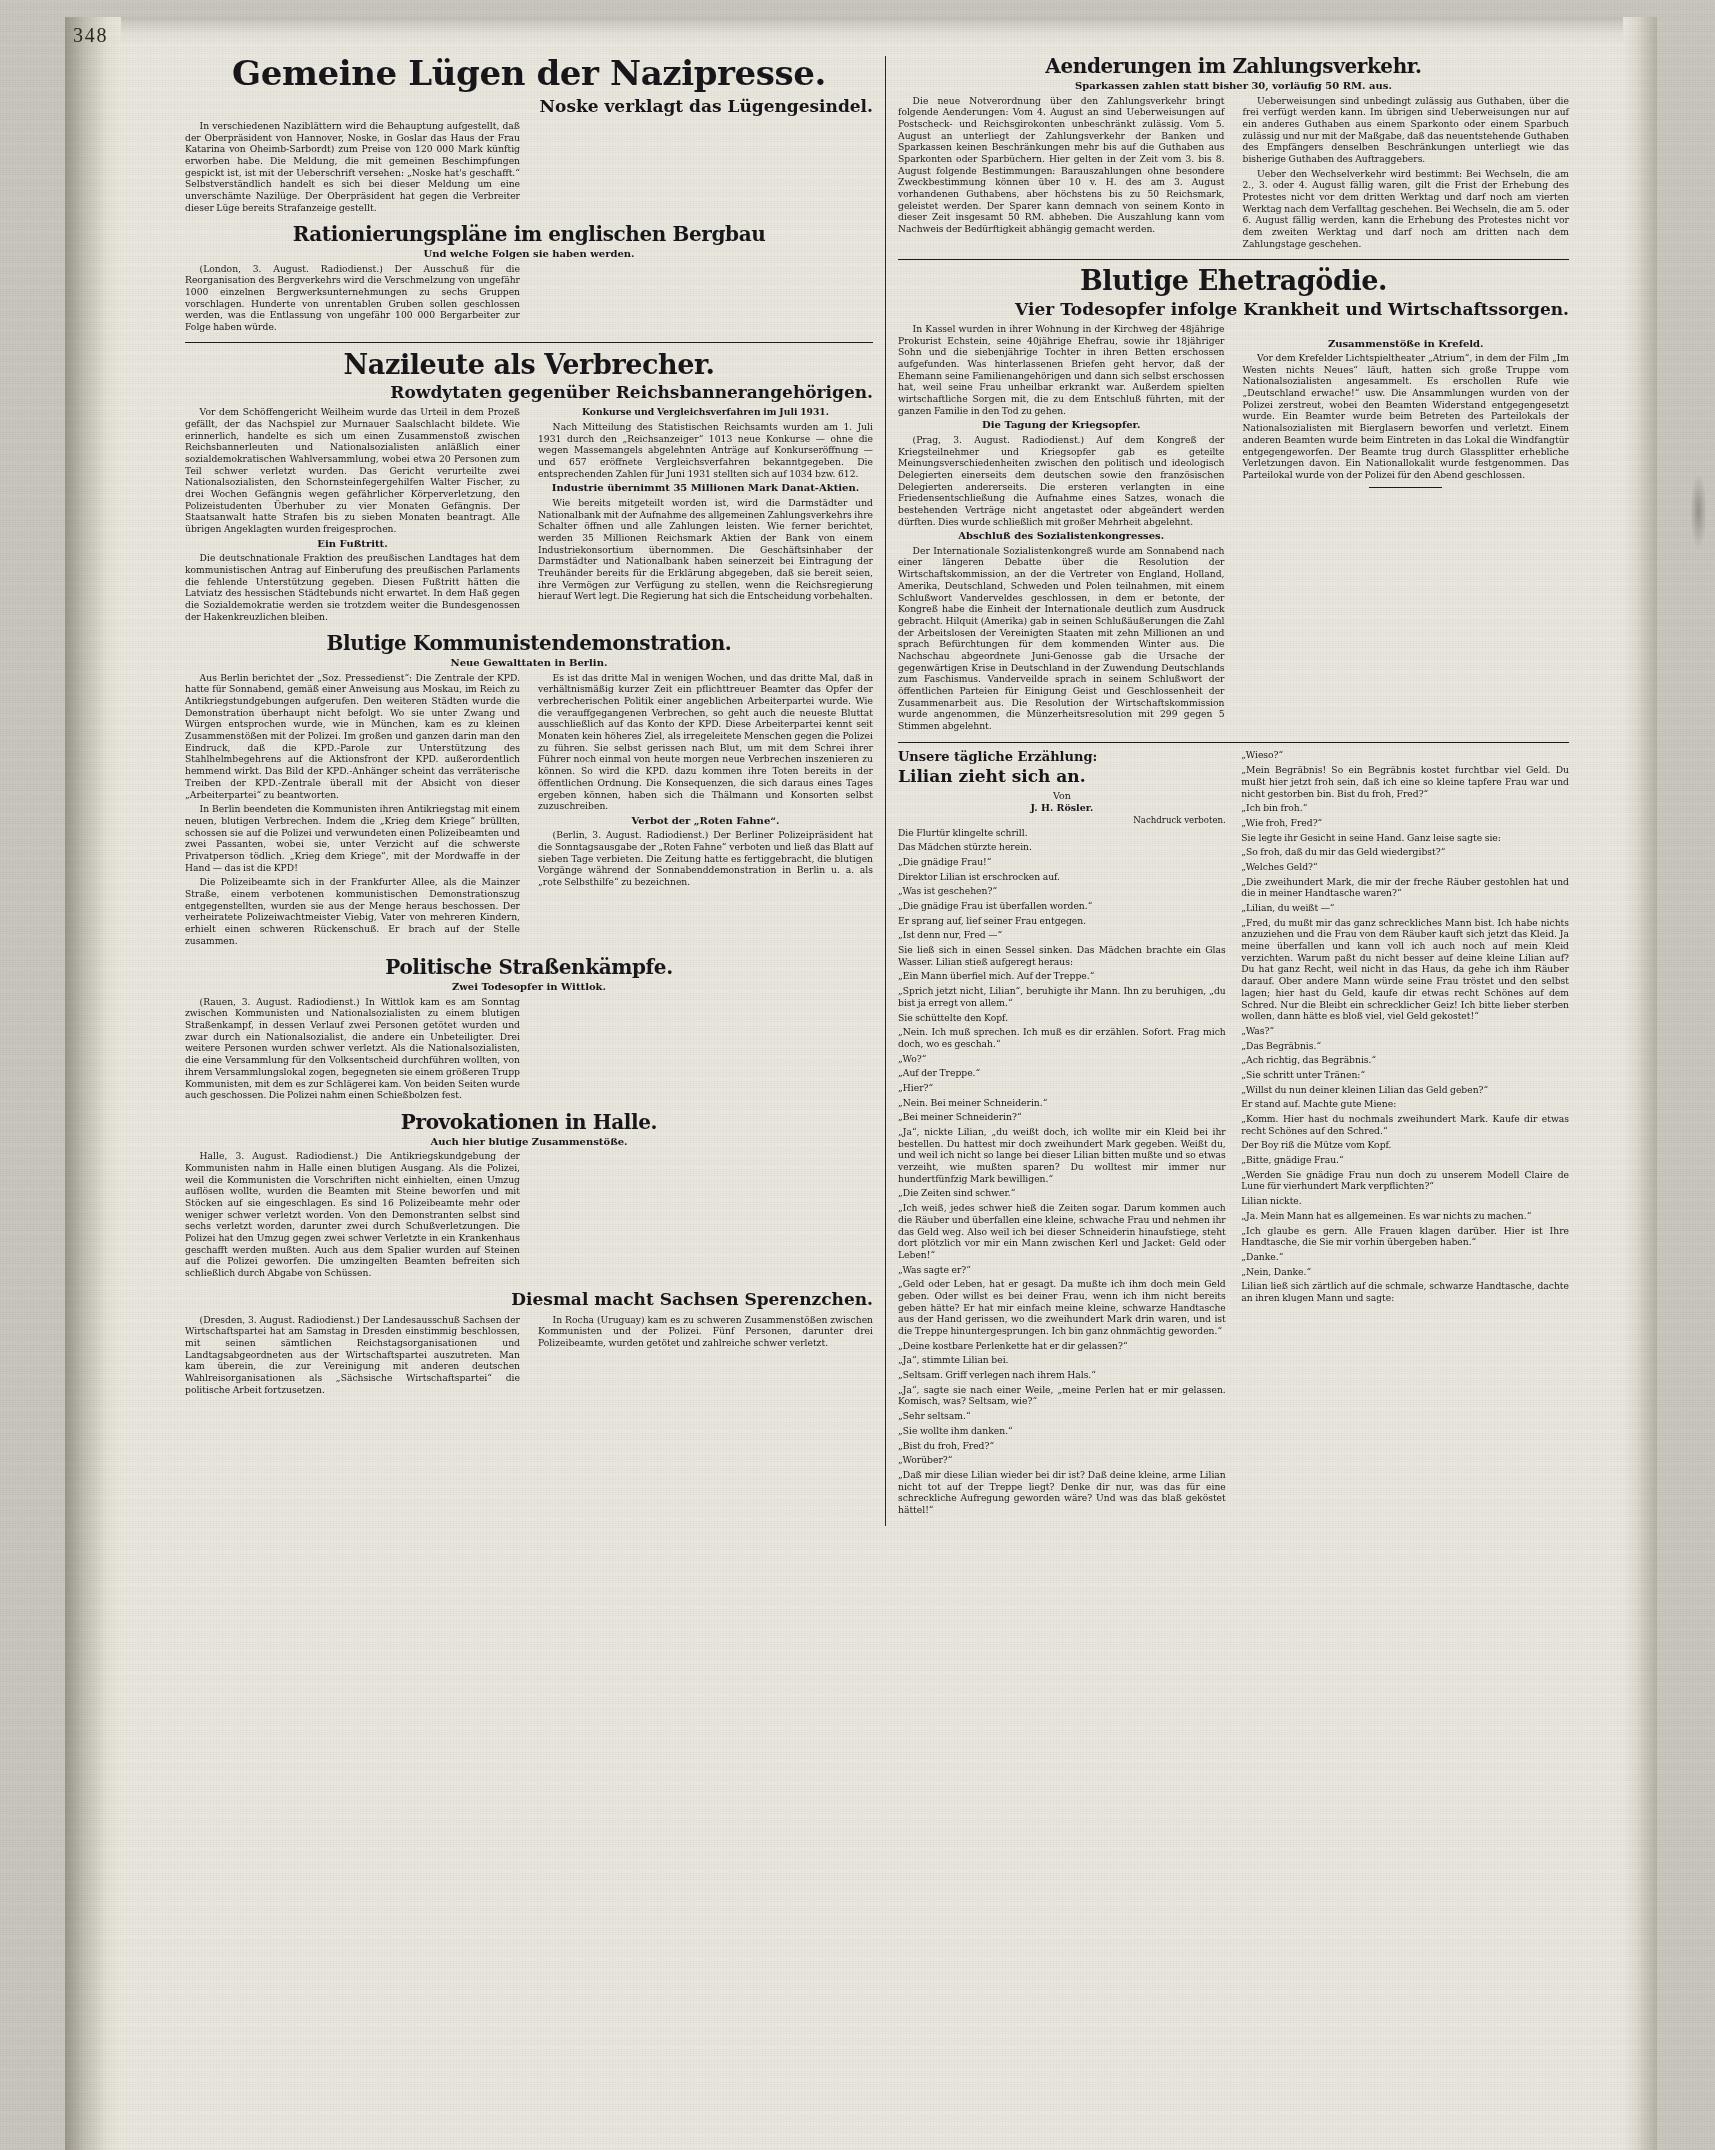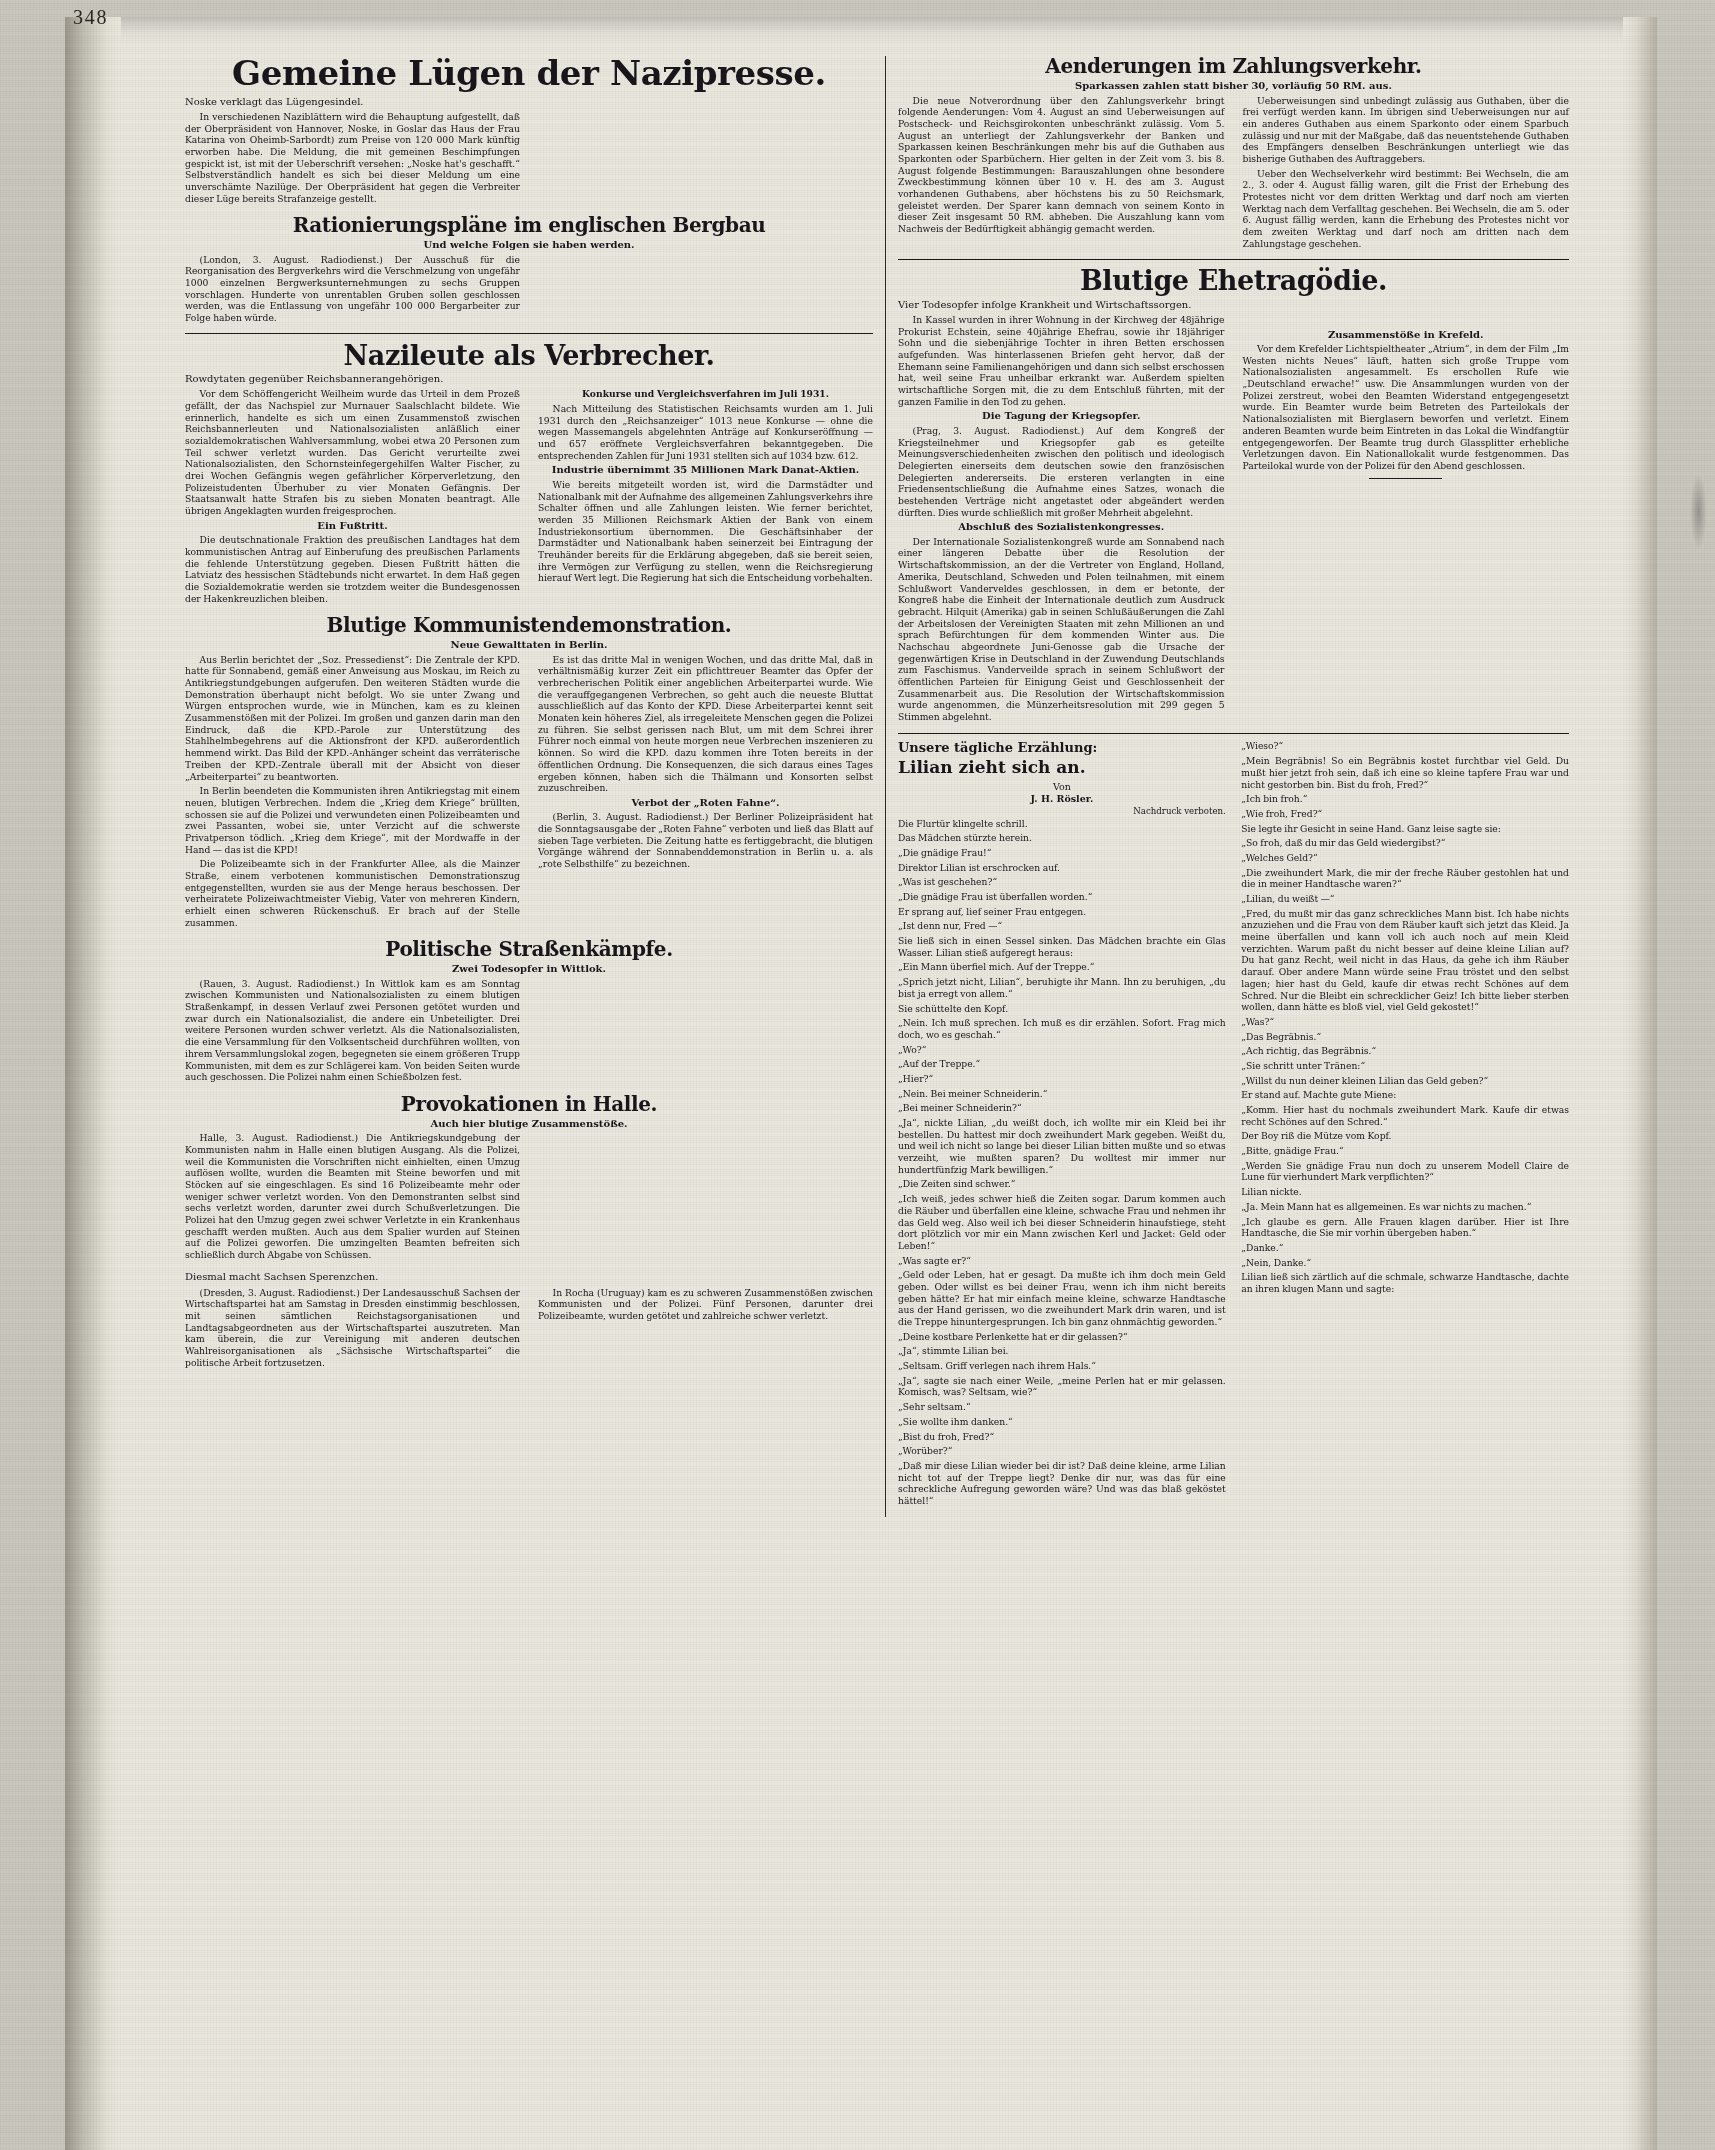--- a/index.html
+++ b/index.html
@@ -33,35 +33,35 @@
       repeating-linear-gradient(90deg, rgba(0,0,0,.02) 0 1.3px, rgba(255,255,255,0) 1.3px 3px);
     pointer-events:none;
   }
   .content{
     position:absolute;
     left:185px;top:56px;
     width:1389px;height:2258px;
     color:#18161a;
   }
   .folio{
-    position:absolute;left:73px;top:6px;
+    position:absolute;left:73px;top:24px;
     font-family:"Liberation Serif",serif;
     font-size:20px;letter-spacing:1.7px;color:#2a2823;
   }
   
   .fraktur{font-family:"DejaVu Serif", serif;}
   .hl{
     font-weight:bold;text-align:center;line-height:1.04;
     letter-spacing:-0.4px;
   }
   .h-xxl{font-size:34px;margin:0 0 4.3px;}
   .h-xl{font-size:27px;margin:0 0 3.4px;}
   .h-l{font-size:20px;margin:0 0 3.4px;}
   .sub{
-    text-align:left;font-weight:normal;font-size:10px;margin:2.6px 0 4.3px;
+    text-align:right;font-weight:bold;font-size:17px;margin:2.6px 0 4.3px;
   }
   .subsm{
     text-align:center;font-weight:bold;font-size:10px;margin:1.7px 0 3.4px;
   }
   p.body{
     font-size:9.2px;line-height:1.27;text-align:justify;
     margin:0 0 3px;text-indent:14.6px;
     hyphens:auto;word-spacing:-0.4px;
   }
   p.body.noind{text-indent:0;}

